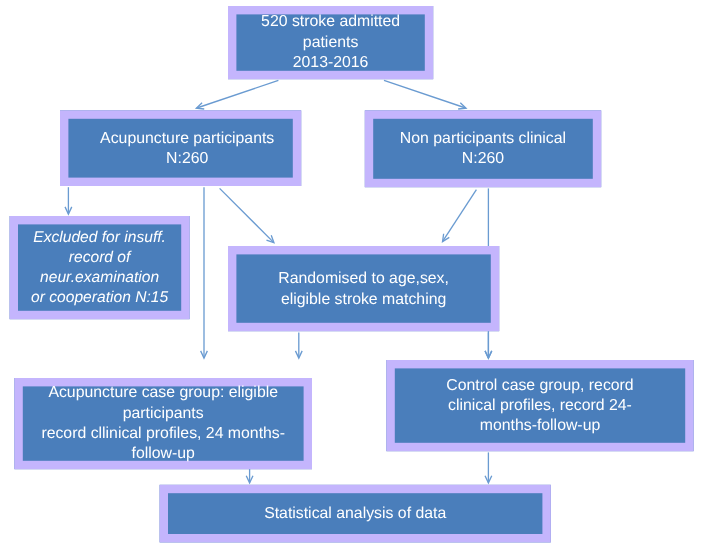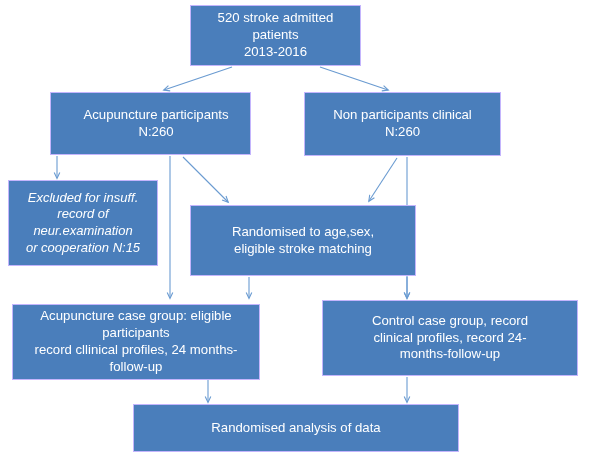--- a/index.html
+++ b/index.html
@@ -20,38 +20,38 @@
     left: 0;
     top: 0;
     width: 600px;
     height: 458px;
     pointer-events: none;
   }
   .node {
     position: absolute;
     box-sizing: border-box;
     background: #4a7ebb;
-    border: 1px solid #c4b5fd;
+    border: 7px solid #c4b5fd;
     color: #ffffff;
     display: flex;
     align-items: center;
     justify-content: center;
     text-align: center;
     line-height: 1.28;
     font-size: 13.2px;
     padding: 2px 5px;
     white-space: pre-line;
     z-index: 2;
   }
   #node-top          { left: 190px; top: 5px;   width: 171px; height: 61px; }
   #node-acupuncture  { left: 50px;  top: 92px;  width: 201px; height: 63px; padding-left: 16px; }
   #node-control      { left: 304px; top: 92px;  width: 197px; height: 64px; }
   #node-excluded     { left: 8px;   top: 180px; width: 150px; height: 86px; font-size: 13px; font-style: italic; }
   #node-randomised   { left: 190px; top: 205px; width: 226px; height: 71px; }
-  #node-acu-case     { left: 12px;  top: 304px; width: 248px; height: 76px; }
+  #node-acu-case     { left: 12px;  top: 315px; width: 248px; height: 76px; }
   #node-ctrl-case    { left: 322px; top: 300px; width: 256px; height: 76px; }
   #node-stats        { left: 133px; top: 404px; width: 326px; height: 48px; }
 </style>
 </head>
 <body>
 
 <div id="canvas">
 
   <svg id="arrow-layer" viewBox="0 0 600 458" width="600" height="458">
     <defs>
@@ -85,15 +85,15 @@
 record of
 neur.examination
 or cooperation N:15</div>
   <div class="node" id="node-randomised">Randomised to age,sex,
 eligible stroke matching</div>
   <div class="node" id="node-acu-case">Acupuncture case group: eligible participants
 record cllinical profiles, 24 months-follow-up</div>
   <div class="node" id="node-ctrl-case">Control case group, record
 clinical profiles, record 24-
 months-follow-up</div>
-  <div class="node" id="node-stats">Randomised analysis of data</div>
+  <div class="node" id="node-stats">Statistical analysis of data</div>
 
 </div>
 
 </body></html>

